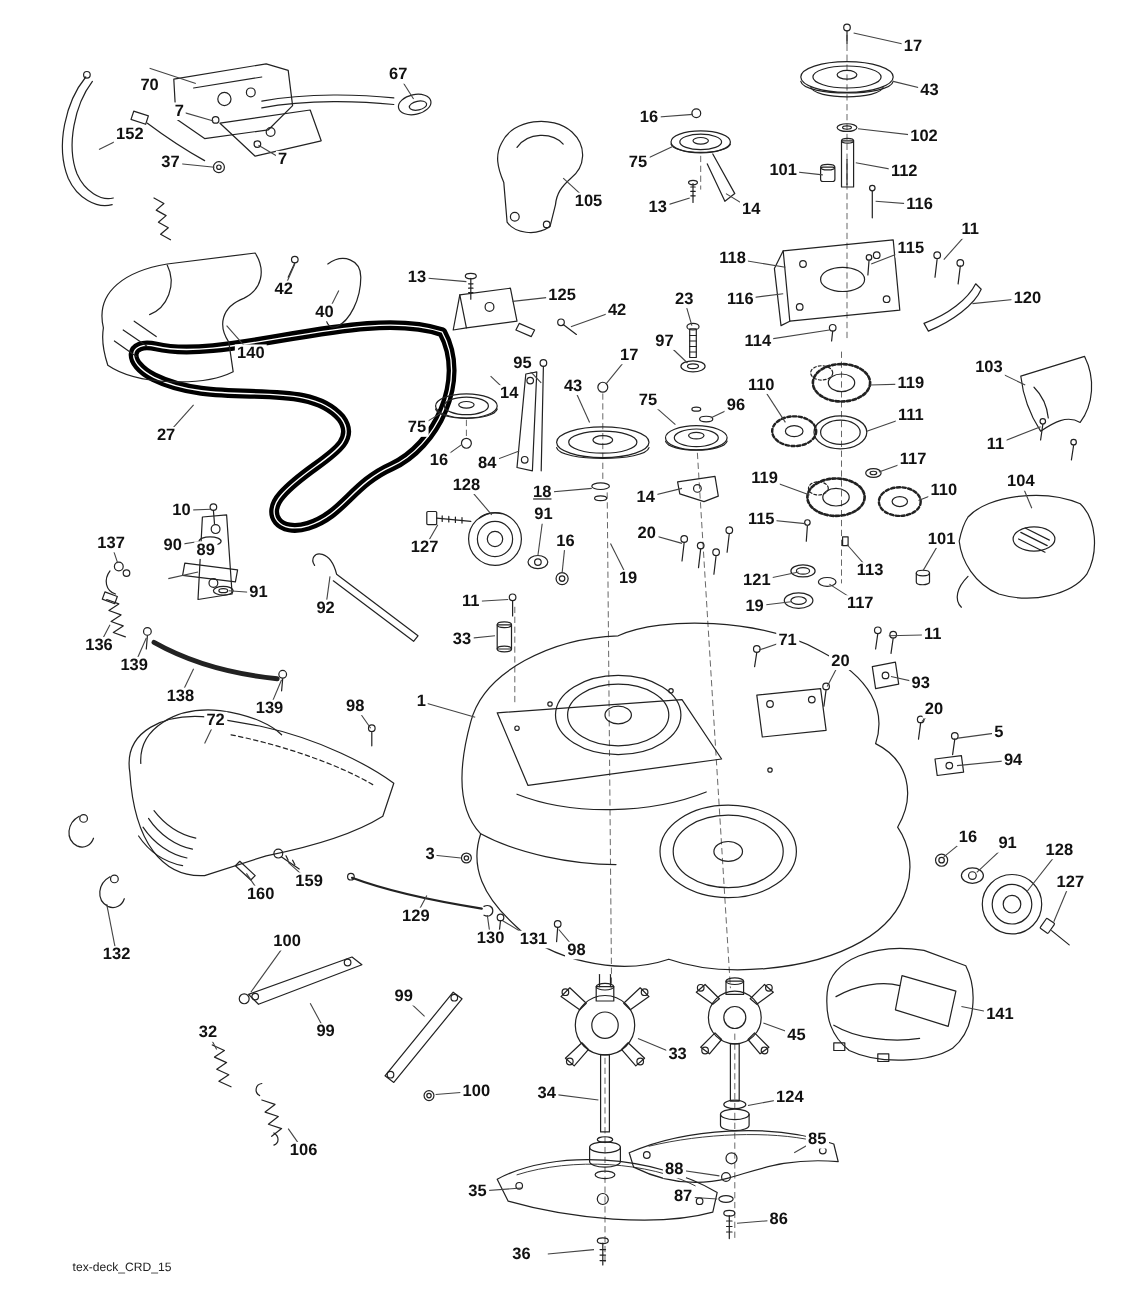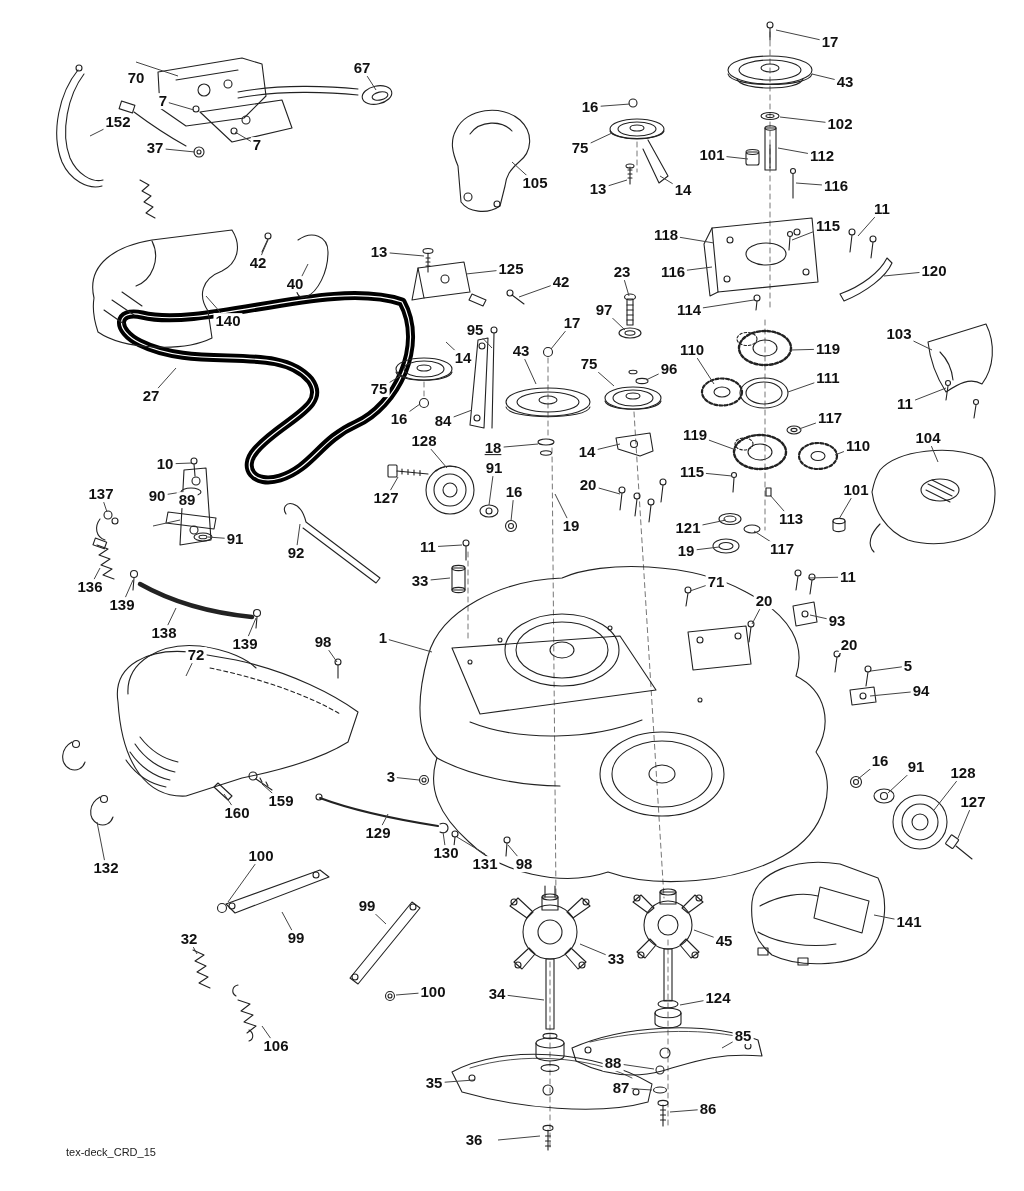--- a/index.html
+++ b/index.html
@@ -670,21 +670,21 @@
       <div class="callout" style="left: 921px; top: 691px;">94</div>
       <div class="callout" style="left: 391px; top: 777px;">3</div>
       <div class="callout" style="left: 880px; top: 761px;">16</div>
       <div class="callout" style="left: 916px; top: 767px;">91</div>
       <div class="callout" style="left: 963px; top: 773px;">128</div>
       <div class="callout" style="left: 973px; top: 802px;">127</div>
       <div class="callout" style="left: 237px; top: 813px;">160</div>
       <div class="callout" style="left: 281px; top: 801px;">159</div>
       <div class="callout" style="left: 378px; top: 833px;">129</div>
       <div class="callout" style="left: 446px; top: 853px;">130</div>
-      <div class="callout" style="left: 485px; top: 854px; margin-top: 10px;">131</div>
+      <div class="callout" style="left: 485px; top: 854px;">131</div>
       <div class="callout" style="left: 524px; top: 864px;">98</div>
       <div class="callout" style="left: 106px; top: 868px;">132</div>
       <div class="callout" style="left: 261px; top: 856px;">100</div>
       <div class="callout" style="left: 296px; top: 938px;">99</div>
       <div class="callout" style="left: 367px; top: 906px;">99</div>
       <div class="callout" style="left: 909px; top: 922px;">141</div>
       <div class="callout" style="left: 724px; top: 941px;">45</div>
       <div class="callout" style="left: 616px; top: 959px;">33</div>
       <div class="callout" style="left: 189px; top: 939px;">32</div>
       <div class="callout" style="left: 497px; top: 994px;">34</div>

